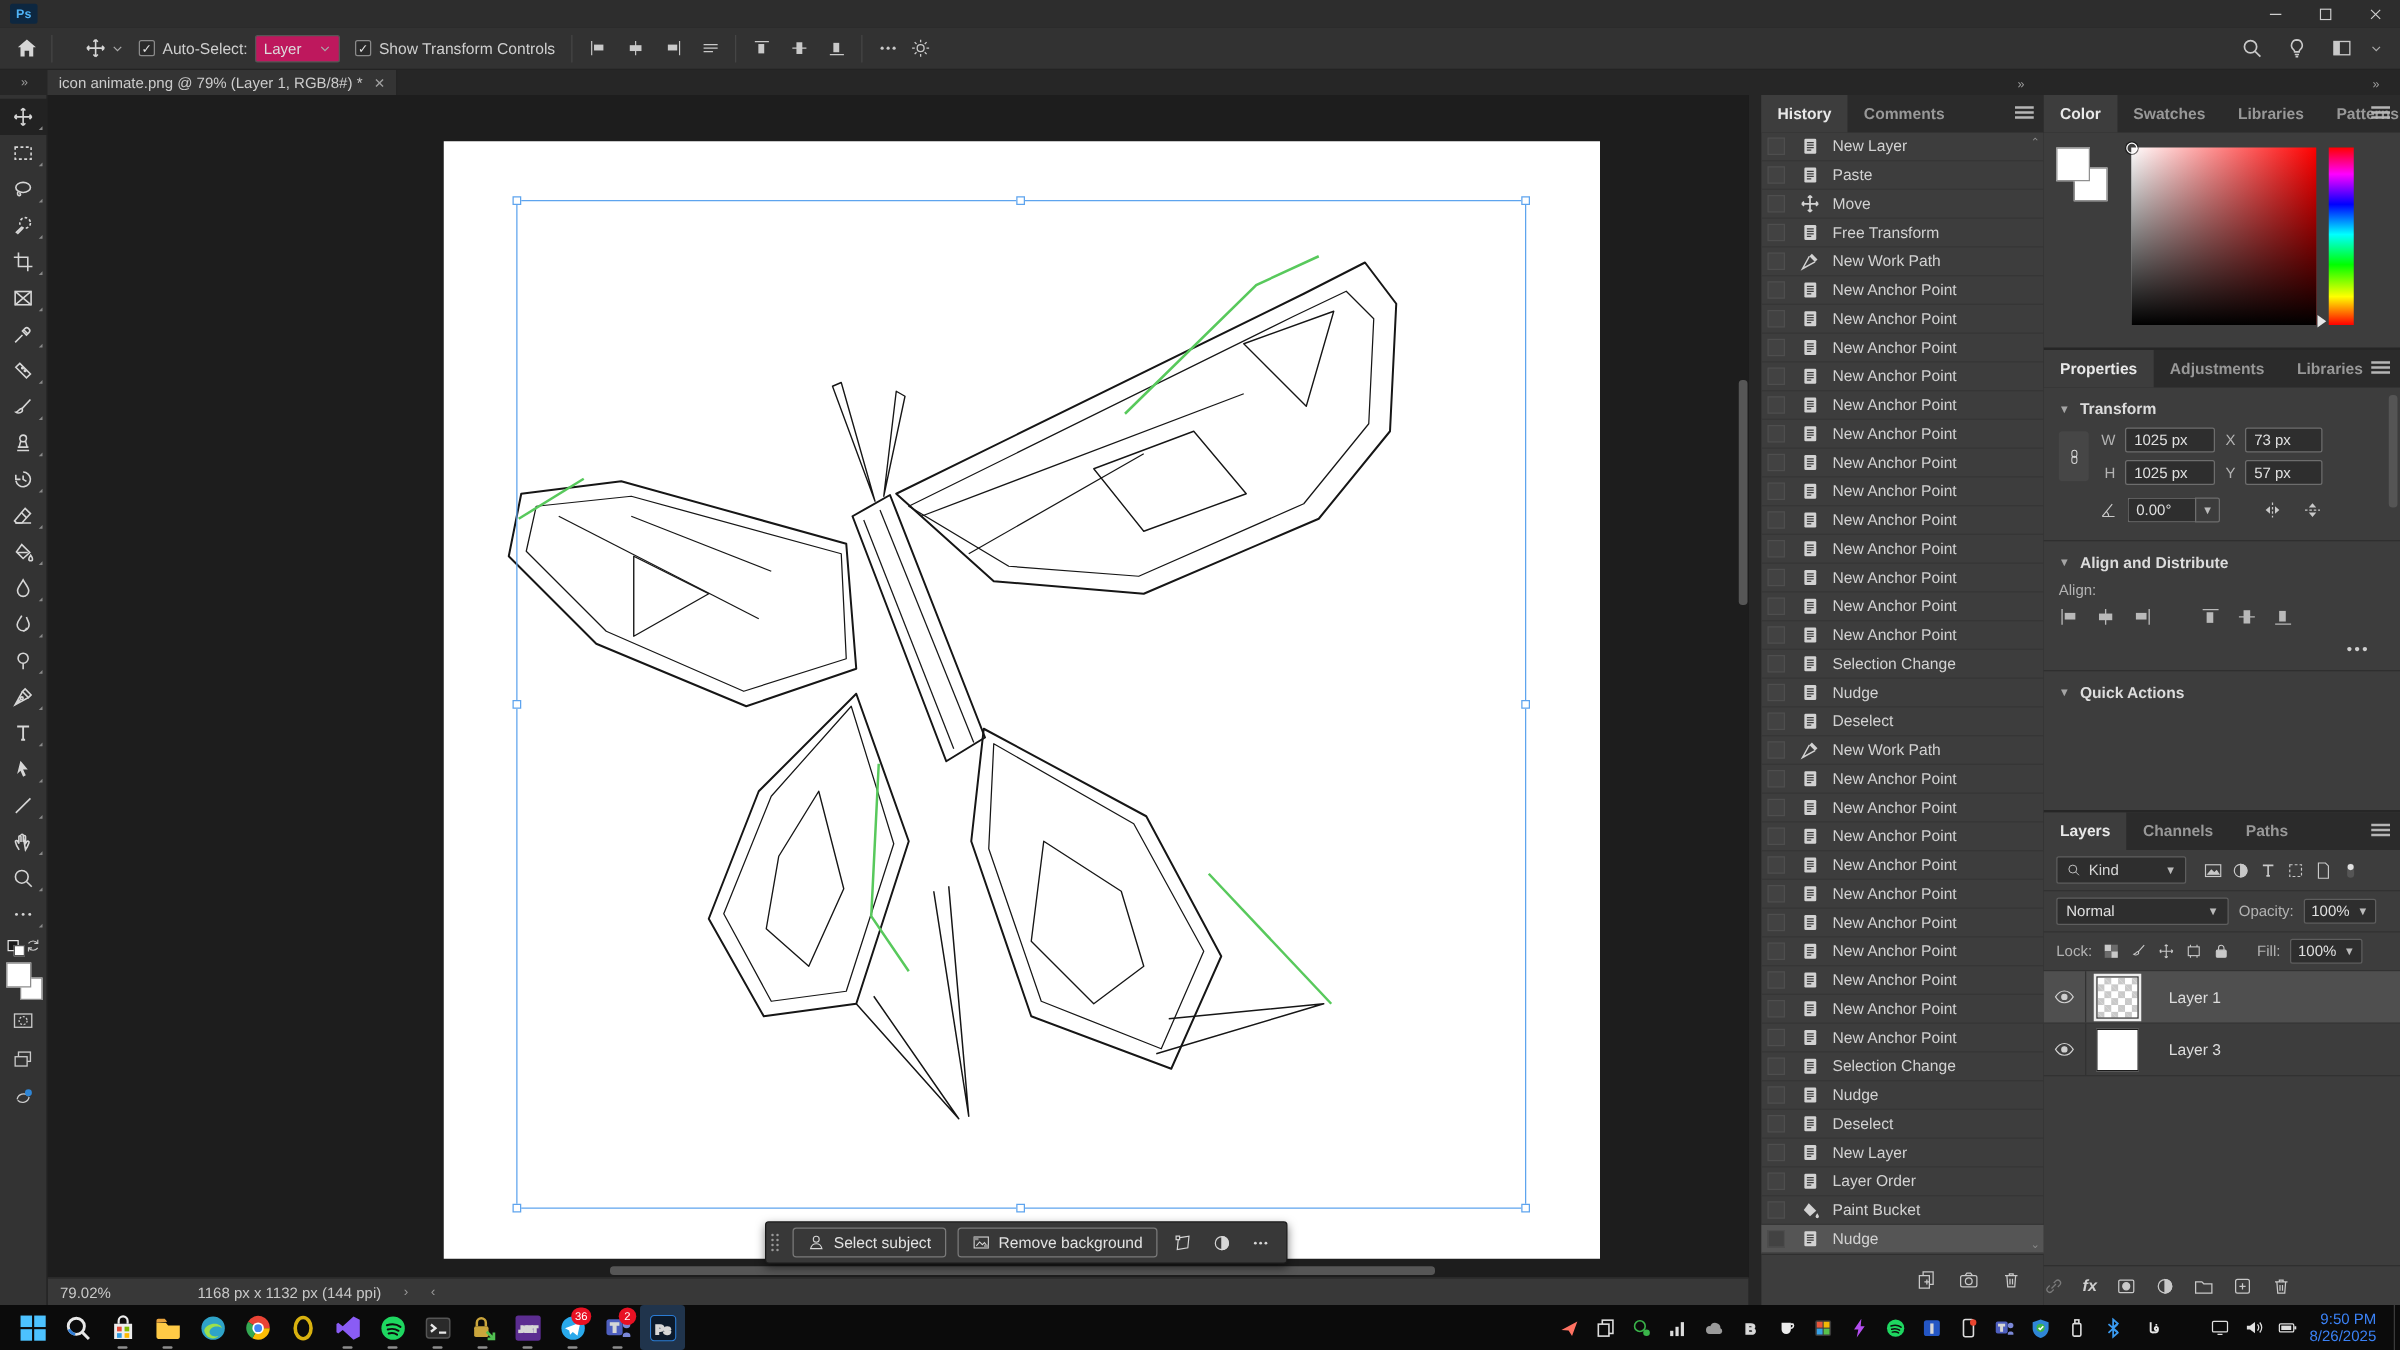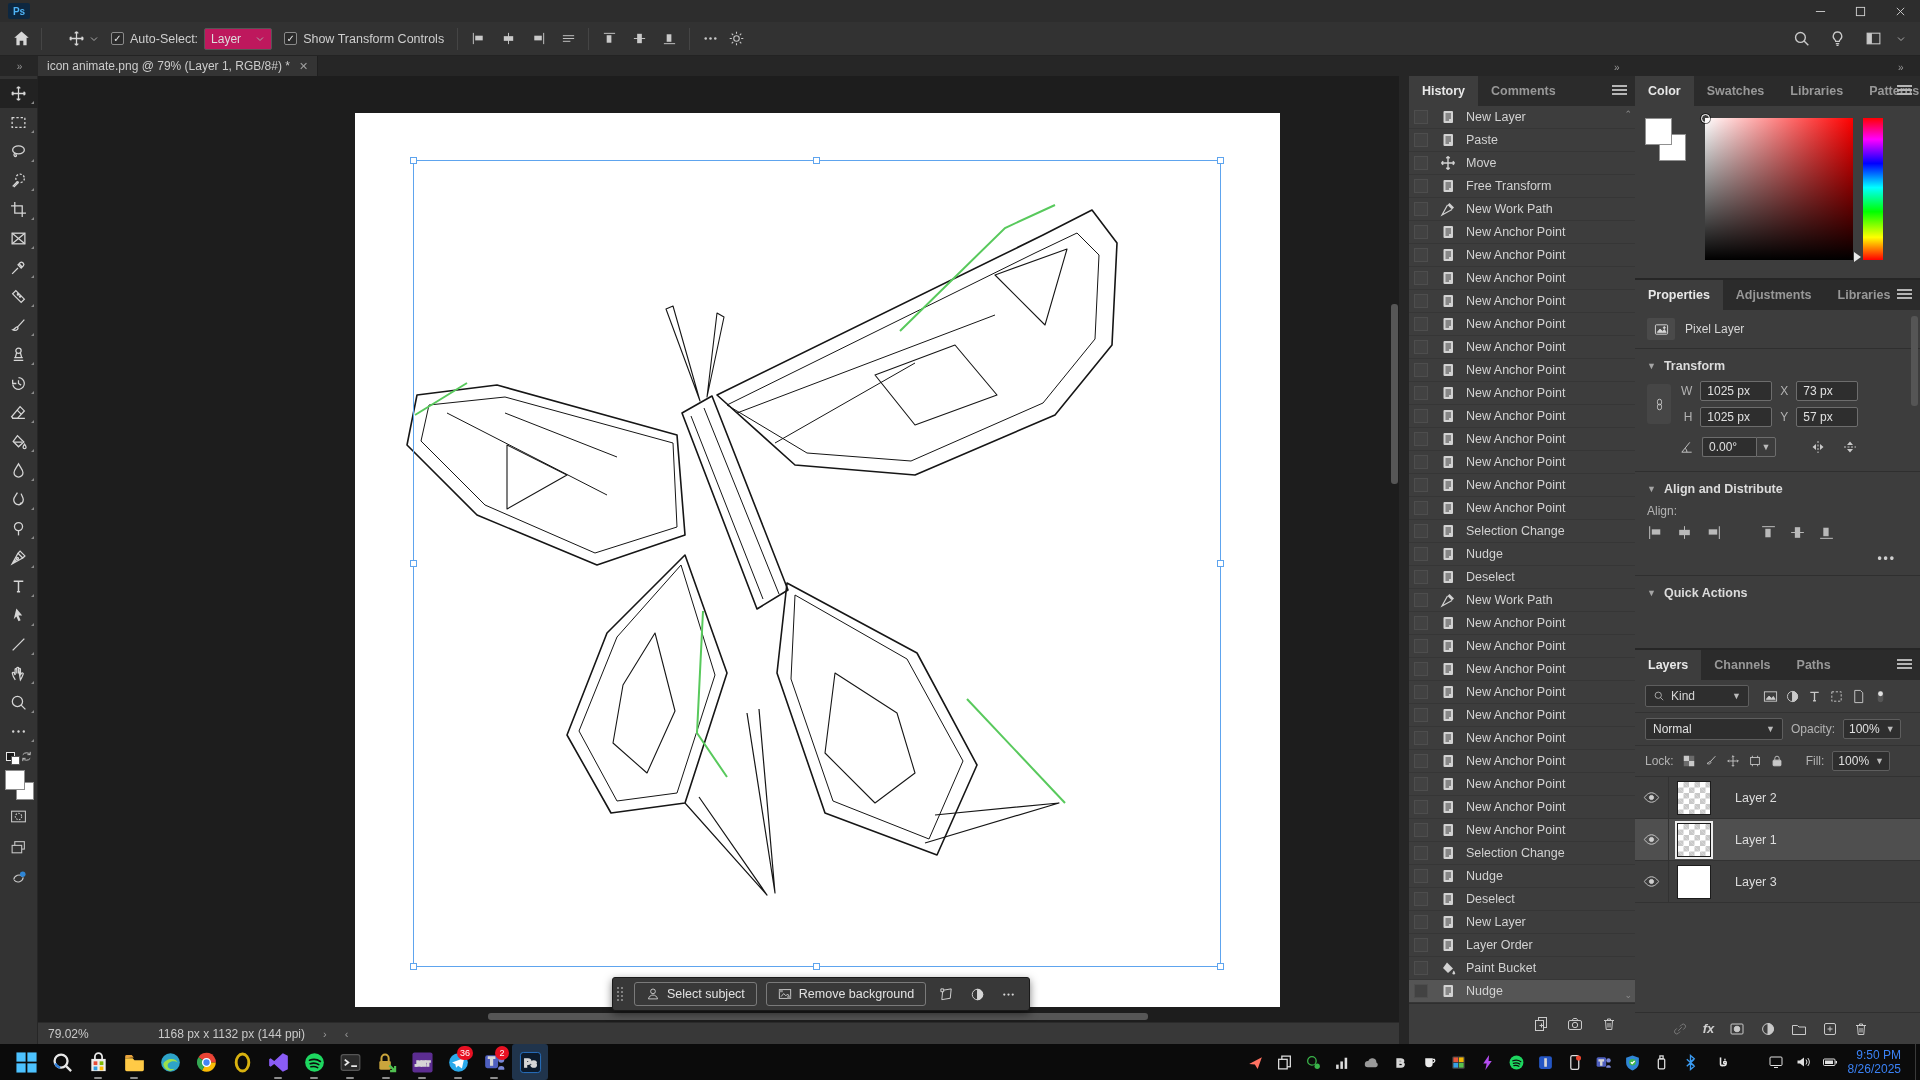--- a/index.html
+++ b/index.html
@@ -194,21 +194,21 @@
   .eye-cell { width:34px; height:100%; display:flex; align-items:center; justify-content:center; border-right:1px solid #323232; }
   .eye-cell svg { width:17px; height:13px; }
   .thumb { width:34px; height:34px; margin-left:8px; border:1px solid #1c1c1c; }
   .thumb.transparent { background-color:#fff;
       background-image:linear-gradient(45deg,#c9c9c9 25%,transparent 25%,transparent 75%,#c9c9c9 75%),
                        linear-gradient(45deg,#c9c9c9 25%,transparent 25%,transparent 75%,#c9c9c9 75%);
       background-size:11px 11px; background-position:0 0,5.5px 5.5px; }
   .thumb.white { background:#ffffff; }
   .layer-row.selected .thumb { outline:2px solid #ededed; }
   .layer-name { margin-left:24px; font-size:12.5px; color:#dddddd; }
-  .lp-footer { height:32px; border-top:1px solid #2f2f2f; display:flex; align-items:center; justify-content:center;
+  .lp-footer { height:32px; border-top:1px solid #2f2f2f; display:flex; align-items:center; justify-content:flex-start;
                gap:15px; padding-right:14px; }
   .lp-footer svg { width:16px; height:16px; }
   .lp-footer .dim svg * { stroke:#7a7a7a; }
   .fx-txt { font-style:italic; font-weight:bold; color:#cfcfcf; font-size:13px; }
 
   
   .taskbar { position:absolute; left:0; bottom:0; width:1920px; height:36px; background:#0b0b0b;
              display:flex; align-items:center; }
   .tb-apps { display:flex; align-items:center; margin-left:8px; }
   .tb-app { width:36px; height:36px; display:flex; align-items:center; justify-content:center; position:relative; }
@@ -1203,30 +1203,20 @@
           <div class="ptab active">Properties</div>
           <div class="ptab">Adjustments</div>
           <div class="ptab">Libraries</div>
           <div class="pmenu">
               <i></i>
               <i></i>
               <i></i>
             </div>
         </div>
         <div class="props-content">
-          <div class="pixel-layer-row">
-            <div class="pixel-layer-ic">
-              <svg viewBox="0 0 16 16" stroke="#d6d6d6" fill="none">
-                  <rect x="1.5" y="3" width="13" height="10" rx="1"></rect>
-                  <path d="M3.5 11l3-3.5 2.5 2.5 2-2 2 3z" fill="#d6d6d6"></path>
-                  <circle cx="11" cy="6" r="1" fill="#d6d6d6"></circle>
-                </svg>
-              </div>
-            <span>Pixel Layer</span>
-          </div>
           <div class="sec-head">
             <span class="sec-chev">▼</span>
             <span>Transform</span>
           </div>
           <div class="tf-grid">
             <div class="tf-link">
               <svg viewBox="0 0 16 16" stroke="#d6d6d6" fill="none">
                   <rect x="5.5" y="1.5" width="5" height="7" rx="2.5"></rect>
                   <rect x="5.5" y="7.5" width="5" height="7" rx="2.5"></rect>
                 </svg>
@@ -1433,30 +1423,20 @@
                 </svg>
               </span>
           </div>
           <span class="lp-label" style="margin-left:14px">Fill:</span>
           <div class="pct-box">
             <span>100%</span>
             <span class="dd">▼</span>
           </div>
         </div>
         <div class="layer-list">
-          <div class="layer-row">
-              <div class="eye-cell">
-                <svg viewBox="0 0 18 13" stroke="#cfcfcf" fill="none">
-                  <path d="M1.5 6.5S4.5 1.5 9 1.5 16.5 6.5 16.5 6.5 13.5 11.5 9 11.5 1.5 6.5 1.5 6.5z"></path>
-                  <circle cx="9" cy="6.5" r="2.2" fill="#cfcfcf"></circle>
-                </svg>
-              </div>
-              <i class="thumb transparent"></i>
-              <span class="layer-name">Layer 2</span>
-            </div>
             <div class="layer-row selected">
               <div class="eye-cell">
                 <svg viewBox="0 0 18 13" stroke="#cfcfcf" fill="none">
                   <path d="M1.5 6.5S4.5 1.5 9 1.5 16.5 6.5 16.5 6.5 13.5 11.5 9 11.5 1.5 6.5 1.5 6.5z"></path>
                   <circle cx="9" cy="6.5" r="2.2" fill="#cfcfcf"></circle>
                 </svg>
               </div>
               <i class="thumb transparent"></i>
               <span class="layer-name">Layer 1</span>
             </div>

